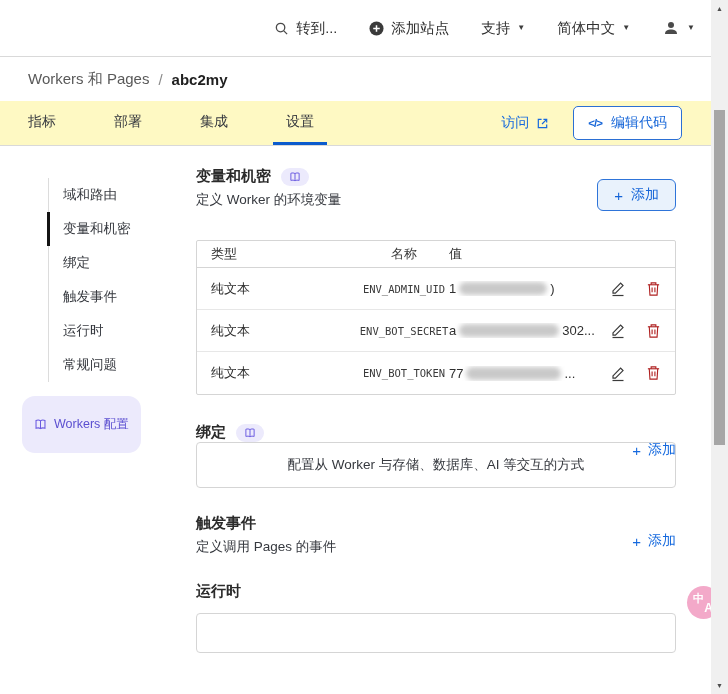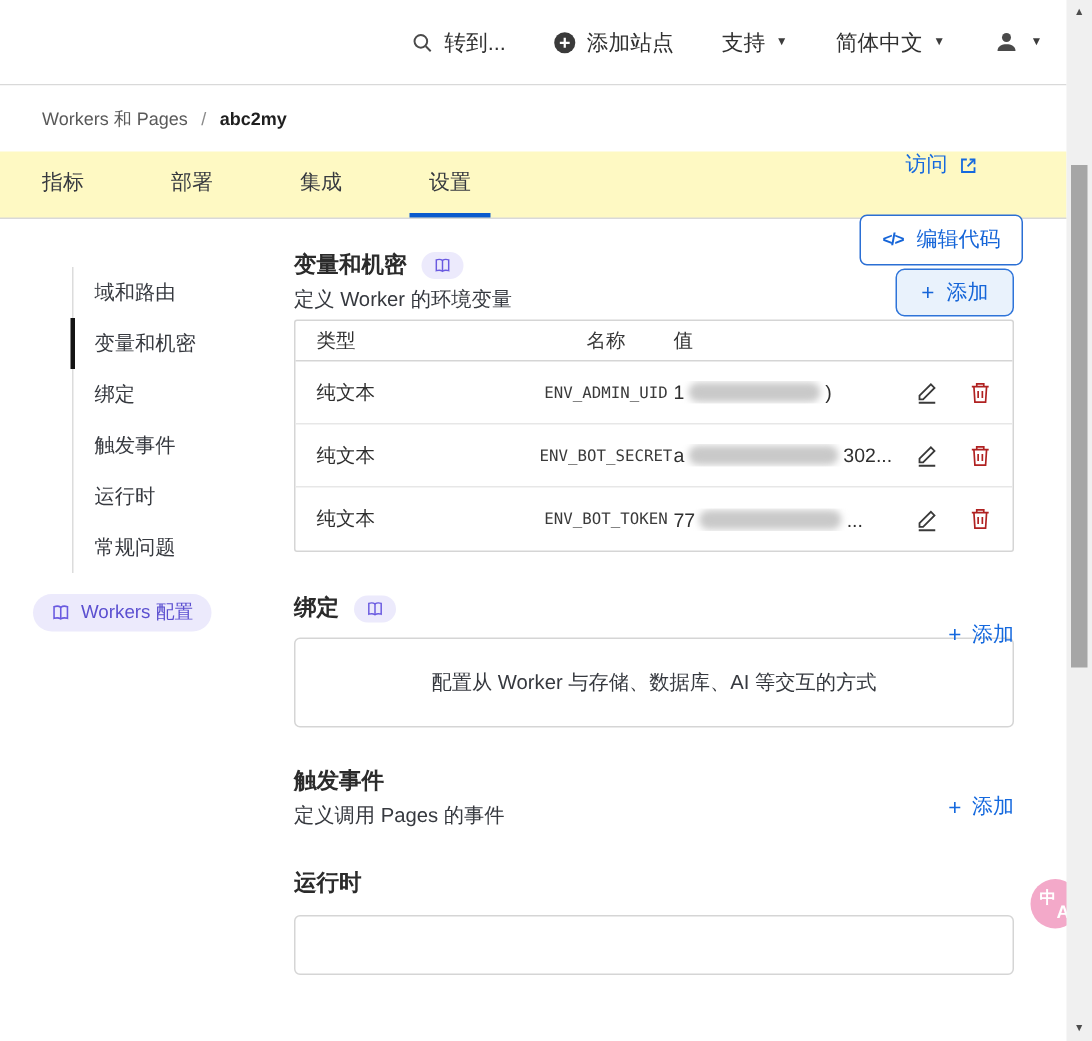--- a/index.html
+++ b/index.html
@@ -9,75 +9,75 @@
   
   .topnav { position: absolute; top: 0; left: 0; right: 17px; height: 57px;
             display: flex; align-items: center; justify-content: flex-end; gap: 32px;
             padding-right: 16px; border-bottom: 1px solid #d9d9d9; background: #fff; }
   .nav-item { display: flex; align-items: center; gap: 7px; font-size: 14.5px; color: #303030; cursor: pointer; white-space: nowrap; }
   .caret { font-size: 8px; color: #3c3c3c; line-height: 1; }
   .icon-svg { display: block; }
 
   
   .breadcrumb { position: absolute; top: 57px; left: 0; right: 17px; height: 44px;
-                display: flex; align-items: center; gap: 9px; padding-left: 28px; font-size: 12px; background: #fff; }
+                display: flex; align-items: center; gap: 9px; padding-left: 28px; font-size: 15px; background: #fff; }
   .crumb-root { color: #595959; cursor: pointer; }
   .crumb-sep { color: #8a8a8a; }
   .crumb-current { font-weight: bold; color: #1f1f1f; }
 
   
   .tabrow { position: absolute; top: 101px; left: 0; right: 17px; height: 45px;
             display: flex; align-items: stretch; padding-left: 15px; border-bottom: 1px solid #d9d9d9; background: #fef9c3; gap: 32px; }
   .tab { display: flex; align-items: center; padding: 0 13px; font-size: 14px; color: #36393f;
          border-bottom: 3px solid transparent; cursor: pointer; }
   .tab.active { border-bottom-color: #0b5bcd; }
-  .tab-actions { margin-left: auto; display: flex; align-items: center; gap: 24px; padding-right: 29px; flex-direction: column; }
+  .tab-actions { margin-left: auto; display: flex; align-items: center; gap: 24px; padding-right: 29px; }
   .visit-link { display: flex; align-items: center; gap: 7px; color: #1569de; font-size: 14px; cursor: pointer; }
   .edit-code-btn { display: flex; align-items: center; gap: 9px; border: 1px solid #2b6fd4; color: #1565d8;
                    background: #fff; border-radius: 5px; padding: 7px 14px; font-size: 14px; cursor: pointer; }
   .code-glyph { font-size: 11.5px; font-weight: bold; letter-spacing: -1px; }
 
   
   .sidebar { position: absolute; left: 28px; top: 178px; width: 154px; padding-left: 20px; }
   .side-list { list-style: none; border-left: 1px solid #dcdcdc; }
   .side-item { position: relative; padding: 8px 14px; font-size: 13.5px; color: #36393f; cursor: pointer; }
   .side-item.active::before { content: ""; position: absolute; left: -2px; top: 0; bottom: 0; width: 3px; background: #141414; }
   .config-badge { position: absolute; left: 22px; top: 396px; display: inline-flex; align-items: center; gap: 7px;
-                  background: #eceafc; color: #5b4fd0; border-radius: 13px; padding: 4px 12px; font-size: 12.5px; cursor: pointer; }
+                  background: #eceafc; color: #5b4fd0; border-radius: 13px; padding: 20px 12px; font-size: 12.5px; cursor: pointer; }
 
   
   .main { position: absolute; left: 196px; top: 167px; width: 480px; }
   .sec { position: relative; }
   .sec-title-row { display: flex; align-items: center; gap: 10px; }
   .sec-title { font-size: 15px; font-weight: bold; color: #2b2b2b; }
   .book-badge { background: #eceafc; border-radius: 10px; padding: 3px 8px; display: inline-flex; align-items: center; }
   .sec-sub { font-size: 13.5px; color: #36393f; margin-top: 5px; }
   .add-btn { position: absolute; right: 0; top: 12px; display: flex; align-items: center; gap: 8px;
              background: #e9f2fc; border: 1px solid #2e74d9; color: #1565d8; border-radius: 6px;
              padding: 6px 16px; font-size: 14px; cursor: pointer; }
   .add-link { position: absolute; right: 0; top: 18px; display: flex; align-items: center; gap: 7px;
               color: #1569de; font-size: 14px; cursor: pointer; }
   .plus-glyph { font-size: 15px; line-height: 1; }
 
   
-  .env-table { margin-top: 4px; border: 1px solid #d5d5d5; border-radius: 2px; background: #fff; }
+  .env-table { margin-top: 31px; border: 1px solid #d5d5d5; border-radius: 2px; background: #fff; }
   .t-row { display: flex; align-items: center; height: 42px; border-bottom: 1px solid #e7e7e7; }
   .t-row:last-child { border-bottom: none; }
   .t-head { display: flex; align-items: center; height: 27px; border-bottom: 1px solid #d5d5d5; font-size: 13px; color: #3a3a3a; }
   .col-type { width: 162px; padding-left: 14px; font-size: 13px; color: #2f2f2f; }
   .col-name { width: 90px; font-size: 13px; text-align: center; }
   .t-row .col-name { font-family: "DejaVu Sans Mono", monospace; font-size: 10.5px; color: #3a3a3a; }
   .col-value { flex: 1; display: flex; align-items: center; font-size: 13px; color: #2f2f2f; overflow: hidden; white-space: nowrap; }
   .col-actions { width: 78px; display: flex; align-items: center; justify-content: flex-end; gap: 20px; padding-right: 14px; }
   .blob { display: inline-block; height: 13px; background: #c9c9c9; border-radius: 7px; filter: blur(2.5px); margin: 0 3px; }
   .blob.w1 { width: 88px; } .blob.w2 { width: 100px; } .blob.w3 { width: 95px; }
   .icon-btn { background: none; border: none; cursor: pointer; display: flex; align-items: center; padding: 0; }
 
   
-  .empty-box { margin-top: 10px; border: 1px solid #d5d5d5; border-radius: 4px; height: 60px;
+  .empty-box { margin-top: 0; border: 1px solid #d5d5d5; border-radius: 4px; height: 46px;
                display: flex; align-items: center; justify-content: center; font-size: 13.5px; color: #36393f; }
   .sec-bindings { margin-top: 28px; }
   .sec-triggers { margin-top: 26px; }
   .sec-runtime  { margin-top: 26px; }
   .sec-runtime .empty-box { margin-top: 12px; height: 40px; border-radius: 4px; }
 
   
   .translate-fab { position: absolute; left: 687px; top: 586px; width: 33px; height: 33px; border-radius: 50%;
                    background: #f3a9c9; z-index: 1; cursor: pointer; }
   .fab-zh { position: absolute; top: 5px; left: 6px; font-size: 11px; font-weight: bold; color: #fff; }

